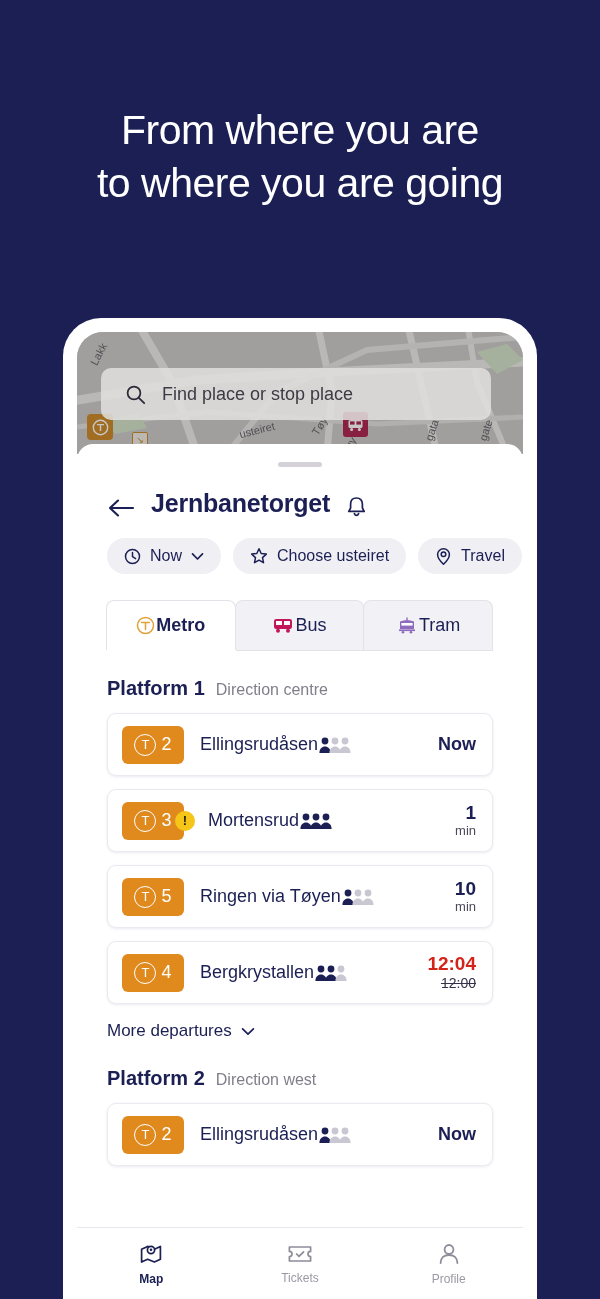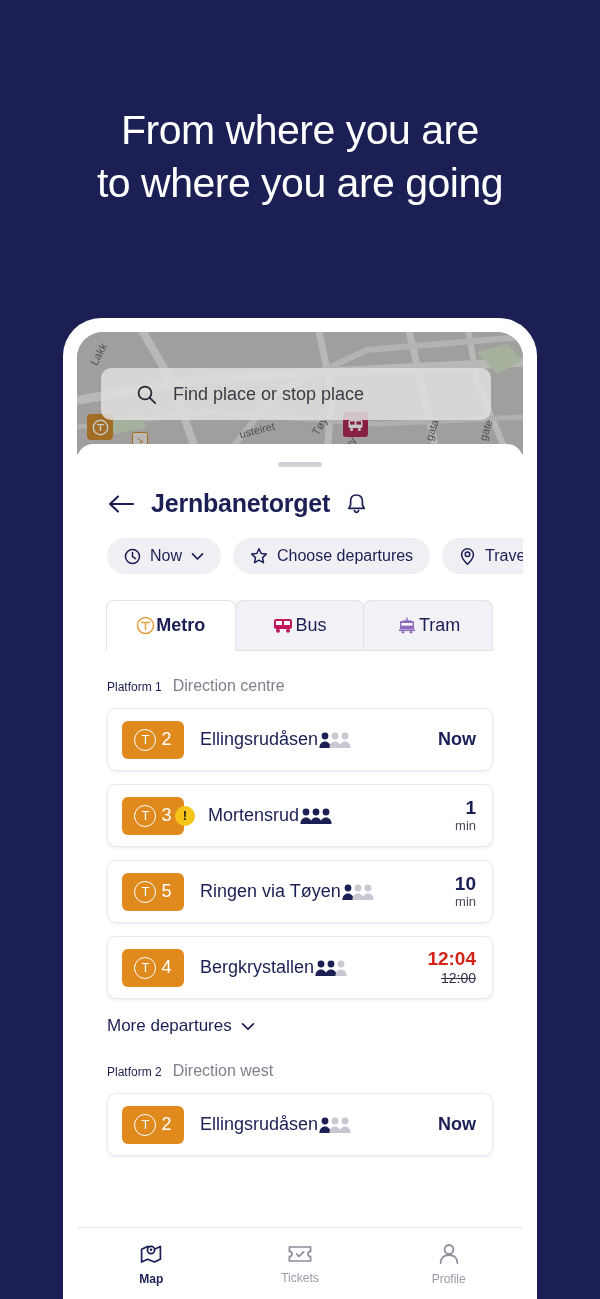--- a/index.html
+++ b/index.html
@@ -67,40 +67,40 @@
     display: flex; align-items: center; justify-content: center;
     font-size: 9px; color: #c77f14;
   }
 
   
   .search-bar {
     position: absolute; left: 24px; top: 36px;
     width: 390px; height: 52px;
     background: rgba(225,223,222,0.86);
     border-radius: 10px;
-    display: flex; align-items: center; padding: 0 35px; gap: 16px;
+    display: flex; align-items: center; padding: 0 24px; gap: 16px;
   }
   .search-placeholder { font-size: 18px; color: #3d3b44; }
 
   
   .sheet {
     position: absolute; left: 0; top: 112px;
     width: 446px; height: 855px;
     background: #ffffff;
     border-radius: 16px 16px 0 0;
     padding-top: 10px;
   }
   .grabber {
     width: 44px; height: 5px; border-radius: 3px;
     background: #d4d2d8; margin: 8px auto 0 auto;
   }
 
   
   .stop-header {
-    display: flex; align-items: center; gap: 16px;
+    display: flex; align-items: flex-end; gap: 16px;
     padding: 22px 30px 0 30px;
   }
   .stop-title {
     font-size: 25px; font-weight: bold; color: #1b1f54; letter-spacing: -0.2px;
   }
 
   
   .chips-row {
     display: flex; gap: 12px; padding: 20px 0 0 30px; white-space: nowrap;
   }
@@ -129,21 +129,21 @@
     background: #ffffff; font-weight: bold;
     position: relative; z-index: 2;
     box-shadow: 0 1px 0 0 #ffffff;
   }
 
   
   .platform-head {
     display: flex; align-items: baseline; gap: 11px;
     padding: 26px 30px 0 30px;
   }
-  .platform-name { font-size: 12px; font-weight: normal; color: #1b1f54; }
+  .platform-name { font-size: 20px; font-weight: bold; color: #1b1f54; }
   .platform-dir { font-size: 16px; color: #807e8a; }
 
   
   .dep-card {
     margin: 13px 30px 0 30px;
     min-height: 63px;
     background: #ffffff;
     border: 1px solid #eceaf0;
     border-radius: 9px;
     box-shadow: 0 1px 3px rgba(27,31,84,0.09);
@@ -297,21 +297,21 @@
             </svg>
             <span>Now</span>
             <svg width="13" height="9" viewBox="0 0 13 9">
               <path d="M1.5 1.8 L6.5 7 L11.5 1.8" stroke="#1b1f54" stroke-width="1.7" fill="none" stroke-linecap="round" stroke-linejoin="round"></path>
             </svg>
           </div>
           <div class="chip">
             <svg width="18" height="18" viewBox="0 0 18 18">
               <path d="M9 1.8 L11.2 6.5 L16.3 7.1 L12.5 10.6 L13.5 15.7 L9 13.2 L4.5 15.7 L5.5 10.6 L1.7 7.1 L6.8 6.5 Z" fill="none" stroke="#1b1f54" stroke-width="1.5" stroke-linejoin="round"></path>
             </svg>
-            <span>Choose departures</span>
+            <span>Choose usteiret</span>
           </div>
           <div class="chip">
             <svg width="17" height="19" viewBox="0 0 17 19">
               <path d="M8.5 1.8 C5.2 1.8 2.6 4.3 2.6 7.4 C2.6 11.6 8.5 17.2 8.5 17.2 C8.5 17.2 14.4 11.6 14.4 7.4 C14.4 4.3 11.8 1.8 8.5 1.8 Z" fill="none" stroke="#1b1f54" stroke-width="1.5" stroke-linejoin="round"></path>
               <circle cx="8.5" cy="7.3" r="2.3" fill="none" stroke="#1b1f54" stroke-width="1.5"></circle>
             </svg>
             <span>Travel</span>
           </div>
         </div>
 

